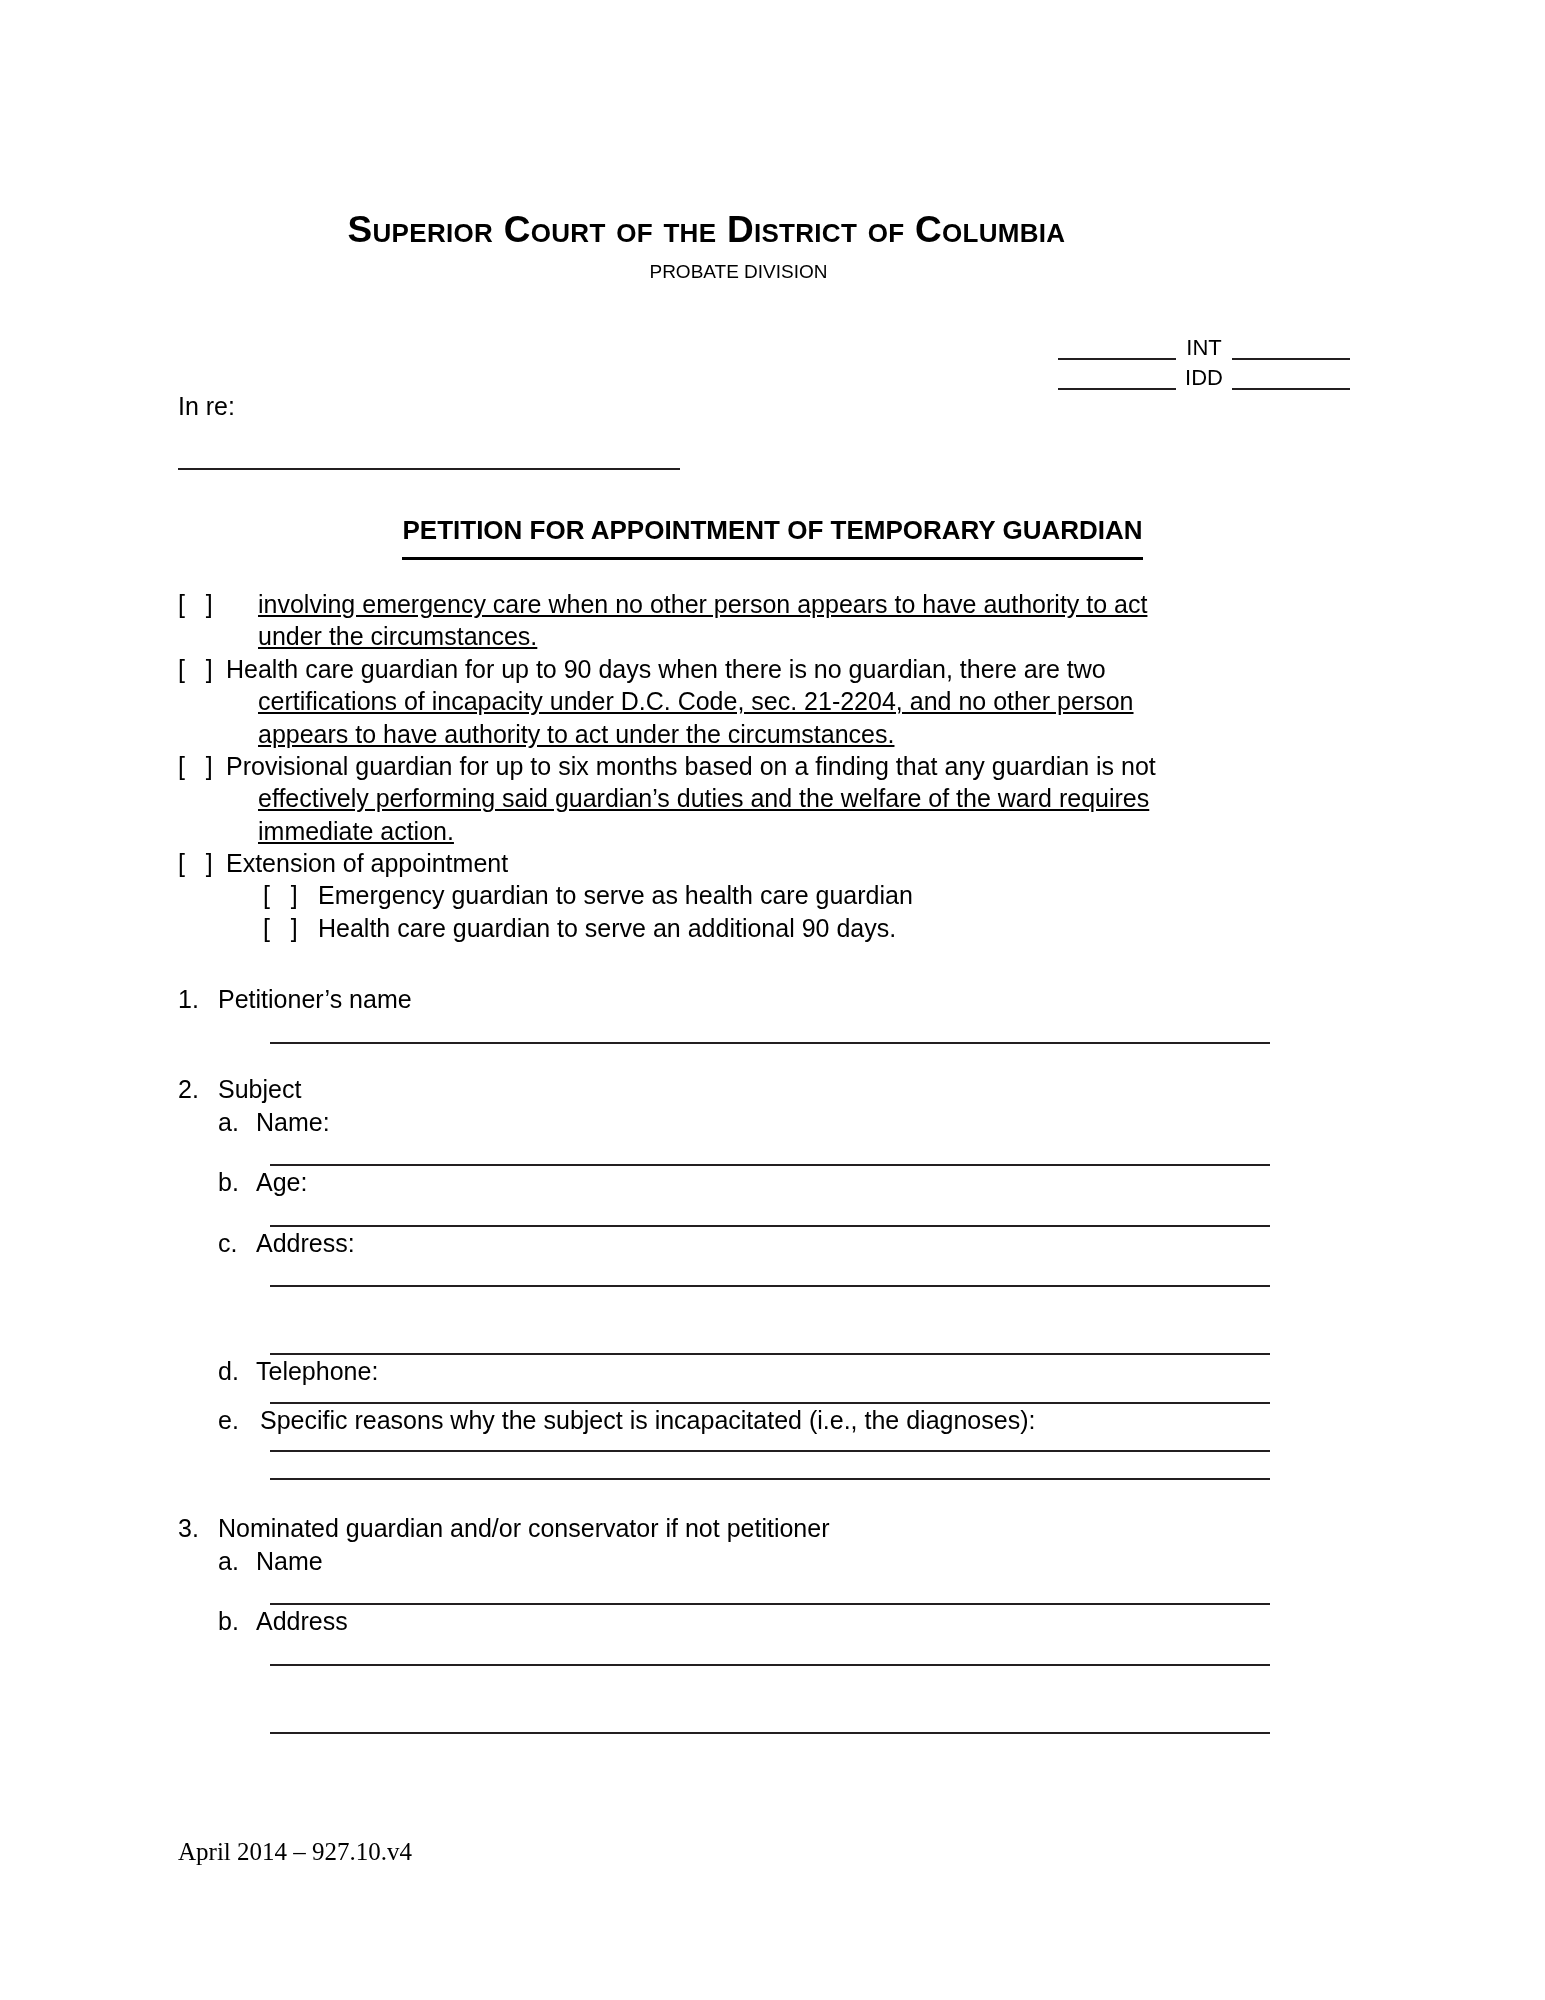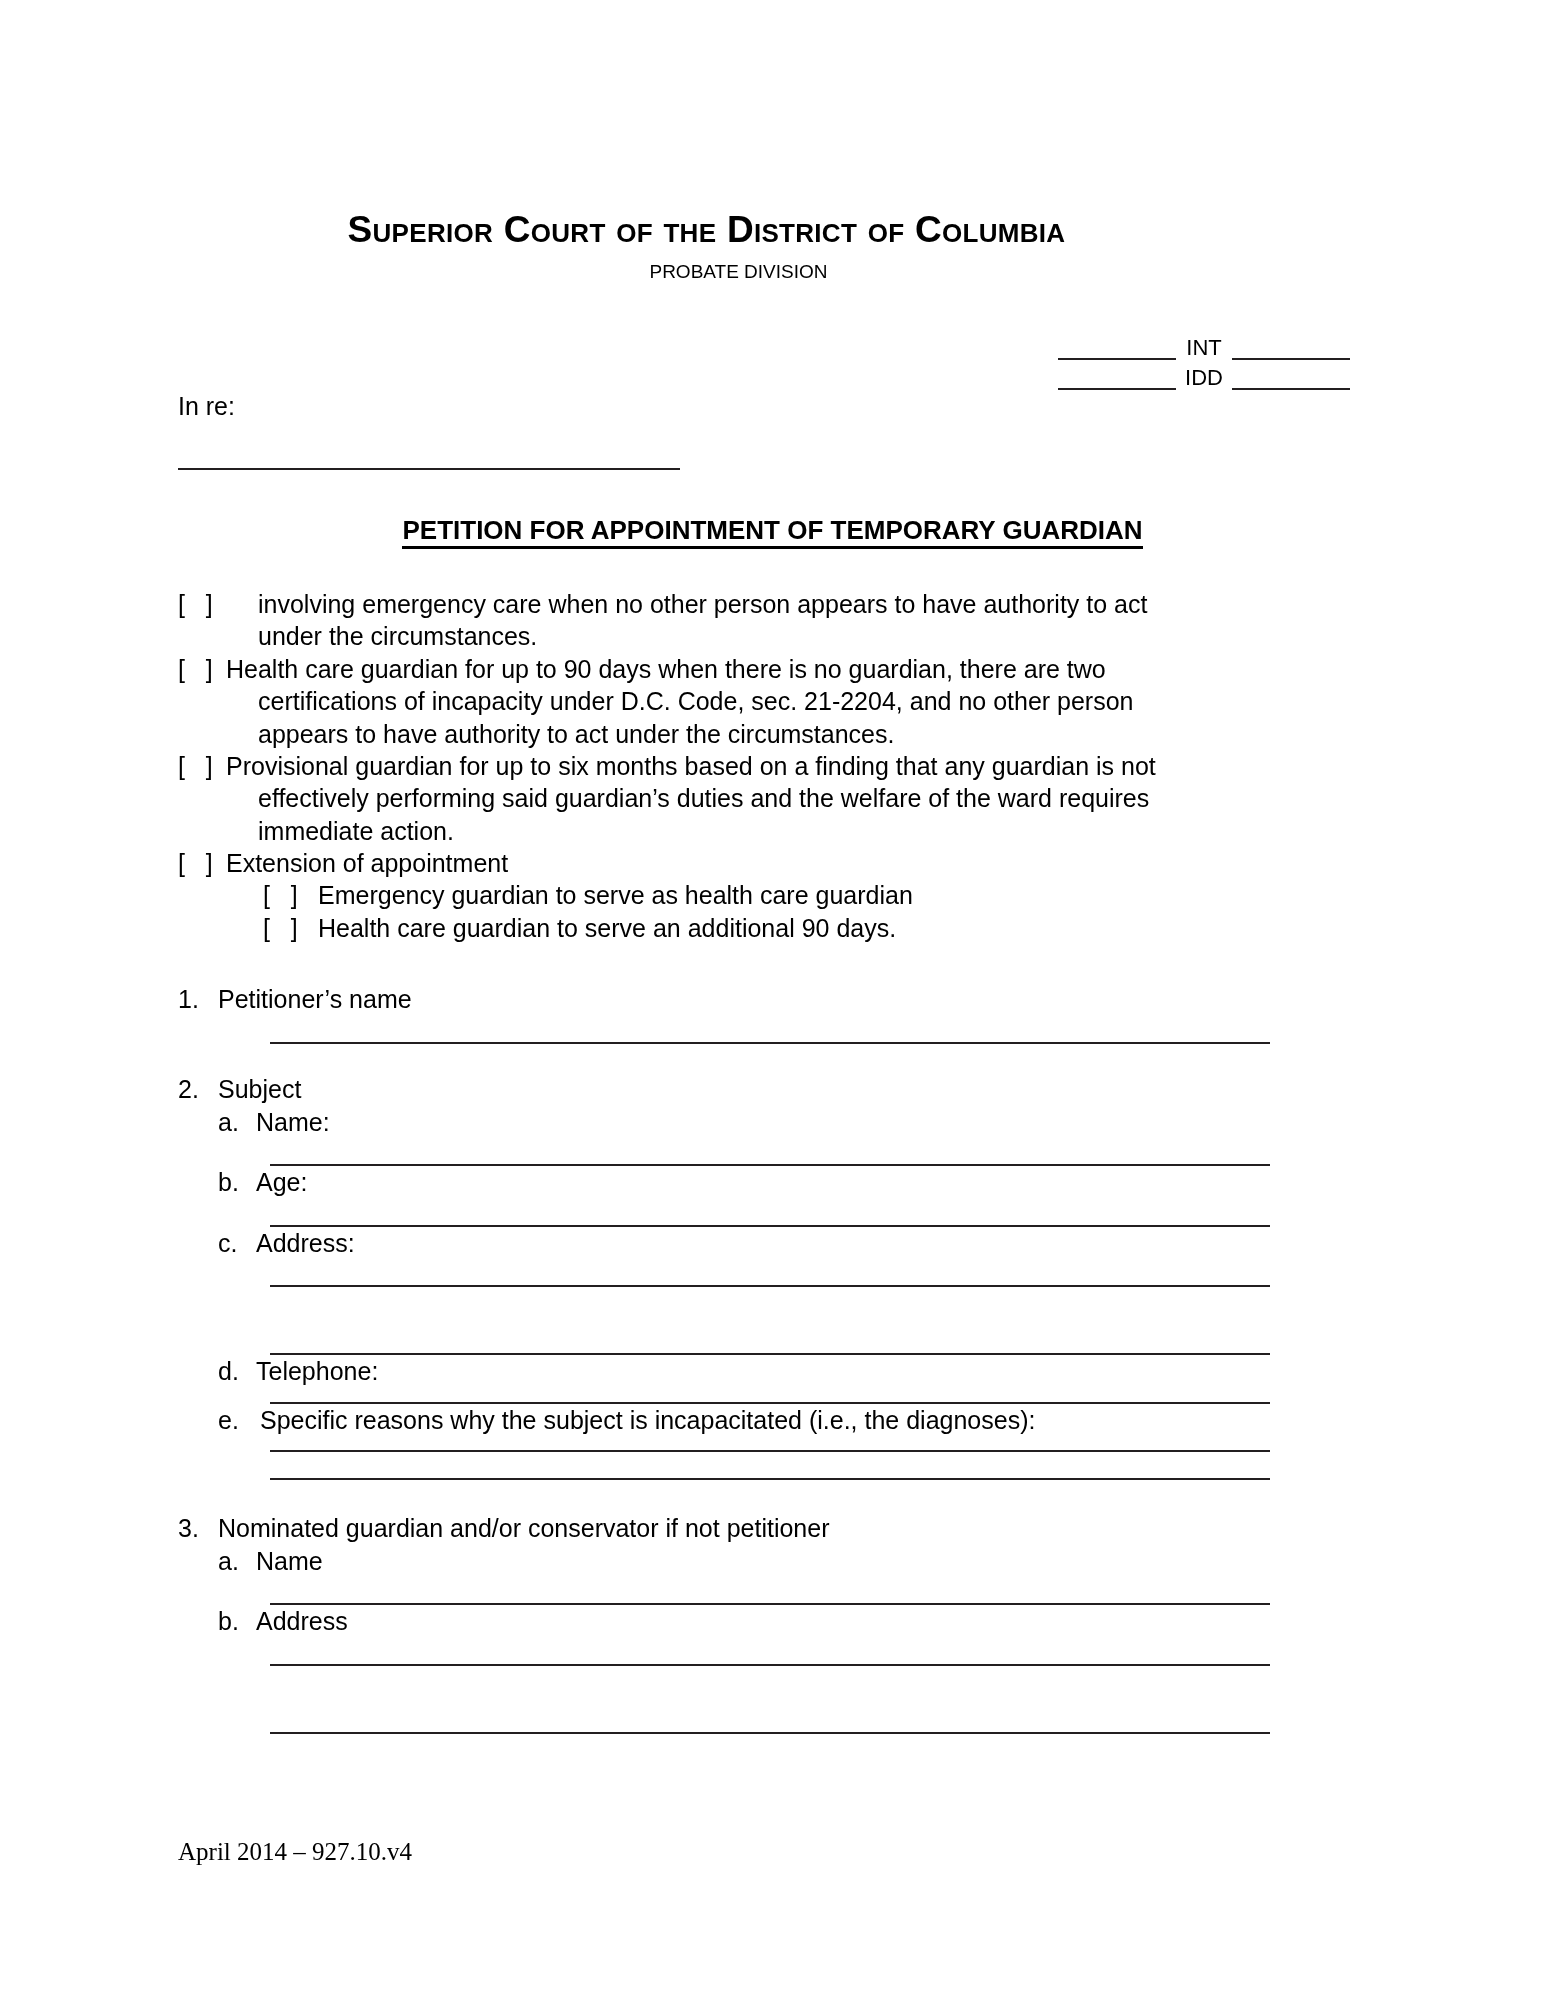--- a/index.html
+++ b/index.html
@@ -104,21 +104,21 @@
     position: absolute;
     left: 0;
     top: 515px;
     width: 1545px;
     text-align: center;
     font-size: 26px;
     font-weight: bold;
   }
   .petition-title span {
     border-bottom: 3px solid #000;
-    padding-bottom: 1px;
+    padding-bottom: 12px;
   }
 
   
   .chk-list {
     position: absolute;
     left: 178px;
     top: 588px;
     width: 1178px;
     font-size: 25px;
     line-height: 1.295;
@@ -134,20 +134,21 @@
     white-space: pre;
   }
   .chk-text {
     flex: 1 1 auto;
     text-indent: 0;
     padding-left: 0;
   }
   .chk-text > .cont {
     display: block;
     padding-left: 32px;
+    text-decoration: underline;
   }
   .chk-sub {
     display: flex;
     align-items: flex-start;
     padding-left: 85px;
   }
   .chk-sub .chk-box { width: 55px; }
 
   
   .num-sec {

